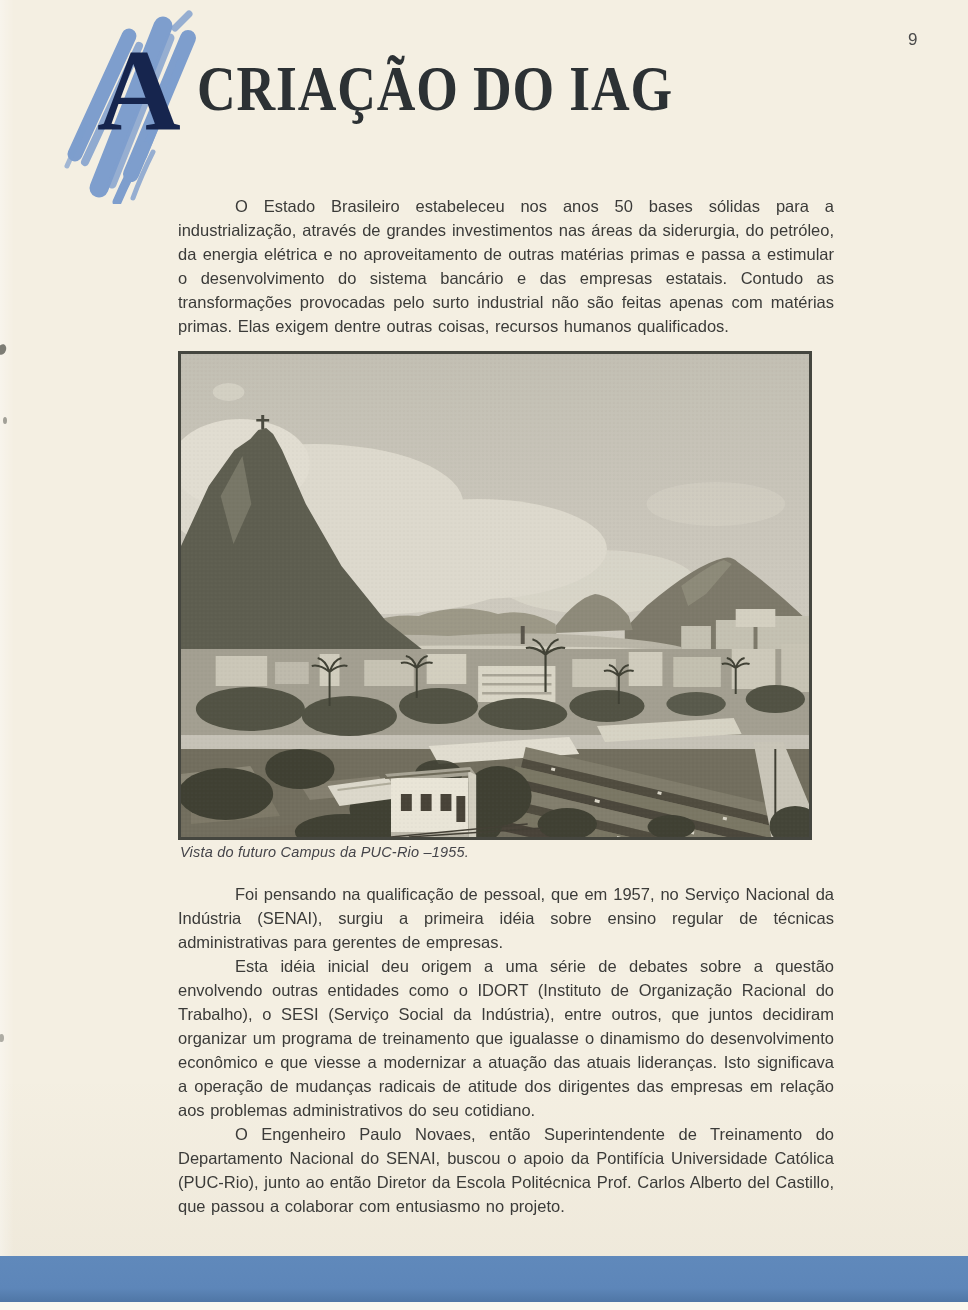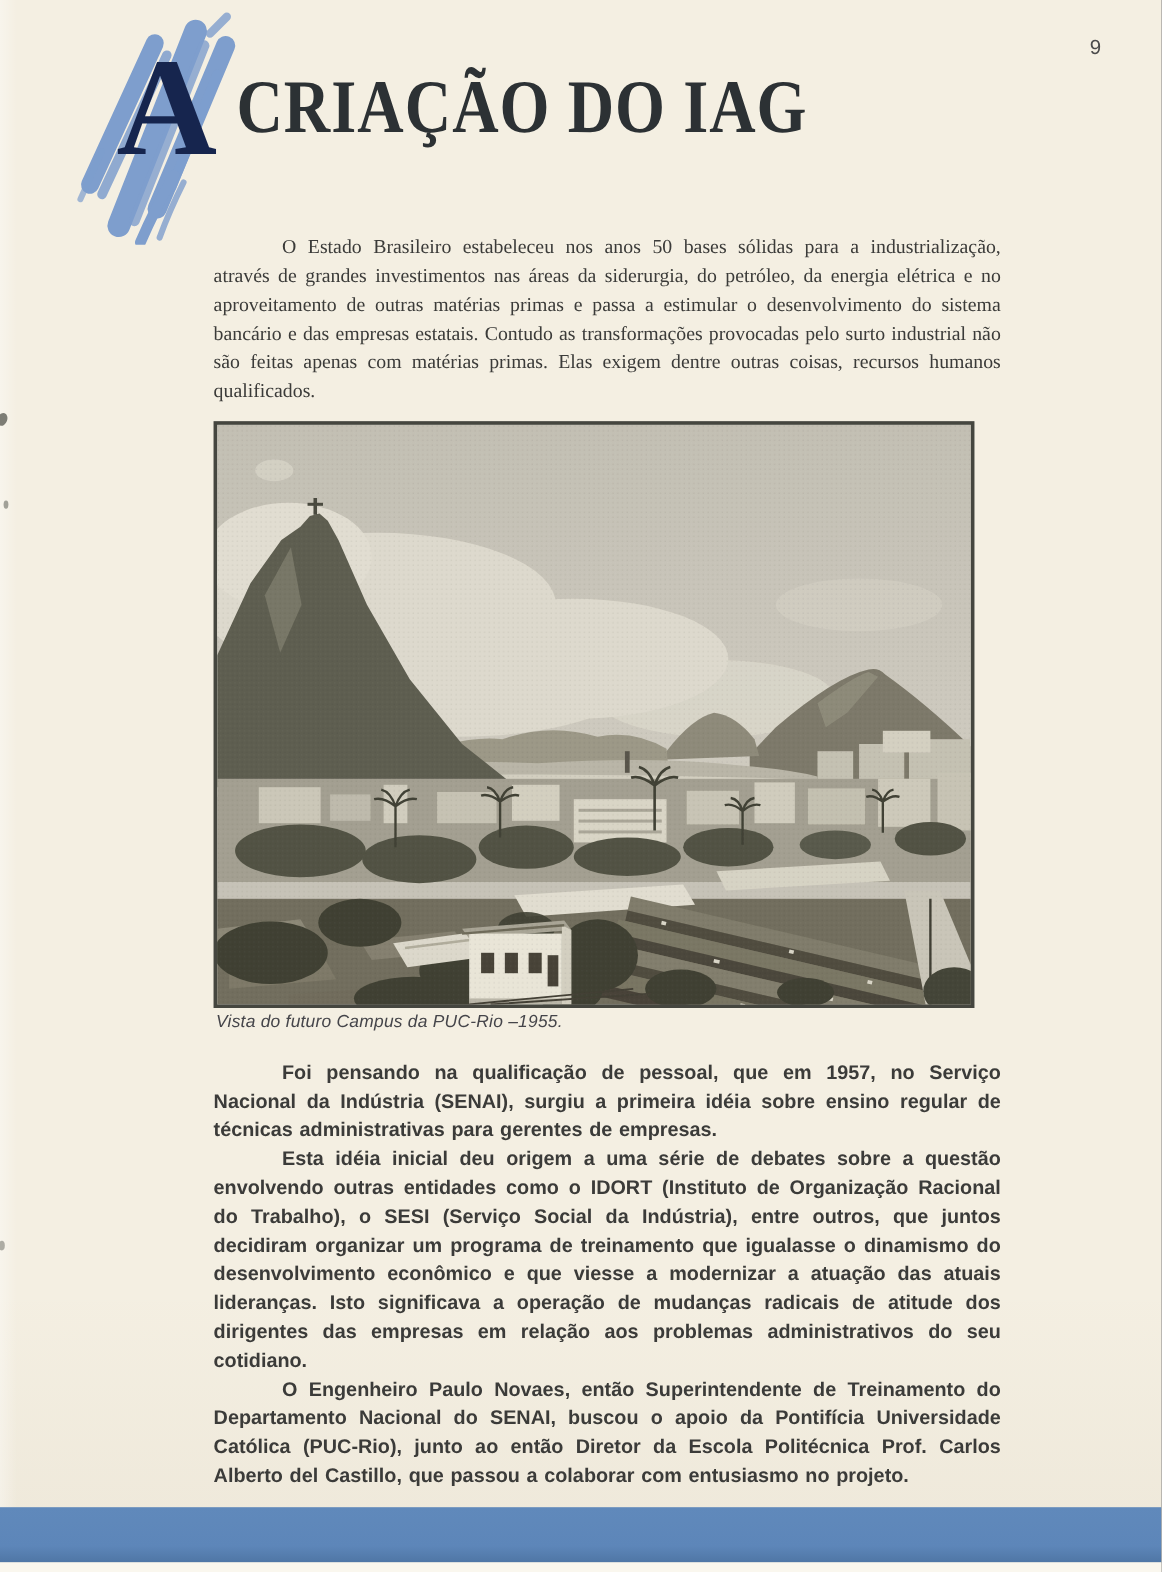--- a/index.html
+++ b/index.html
@@ -32,22 +32,22 @@
     transform:scaleX(.85);transform-origin:left top;
     letter-spacing:1px;white-space:nowrap;
   }
   
   .intro-para, .body-paras p{
     font-size:16.5px;line-height:24px;
     text-align:justify;text-indent:57px;
     margin:0;color:#3b3b39;
     word-spacing:1px;
   }
-  .intro-para{position:absolute;left:178px;top:194px;width:656px;font-family:Liberation Serif, serif;}
-  .body-paras{position:absolute;left:178px;top:882px;width:656px;font-weight:bold;}
+  .intro-para{position:absolute;left:178px;top:194px;width:656px;}
+  .body-paras{position:absolute;left:178px;top:882px;width:656px;}
   
   .photo-frame{
     position:absolute;left:178px;top:351px;width:634px;height:489px;
     border:3px solid #45463f;box-sizing:border-box;background:#c8c5bc;
   }
   .photo-frame svg{display:block;width:100%;height:100%;}
   .caption{
     position:absolute;left:180px;top:844px;width:640px;
     font-size:14.5px;font-style:italic;color:#45454a;letter-spacing:.2px;
   }

